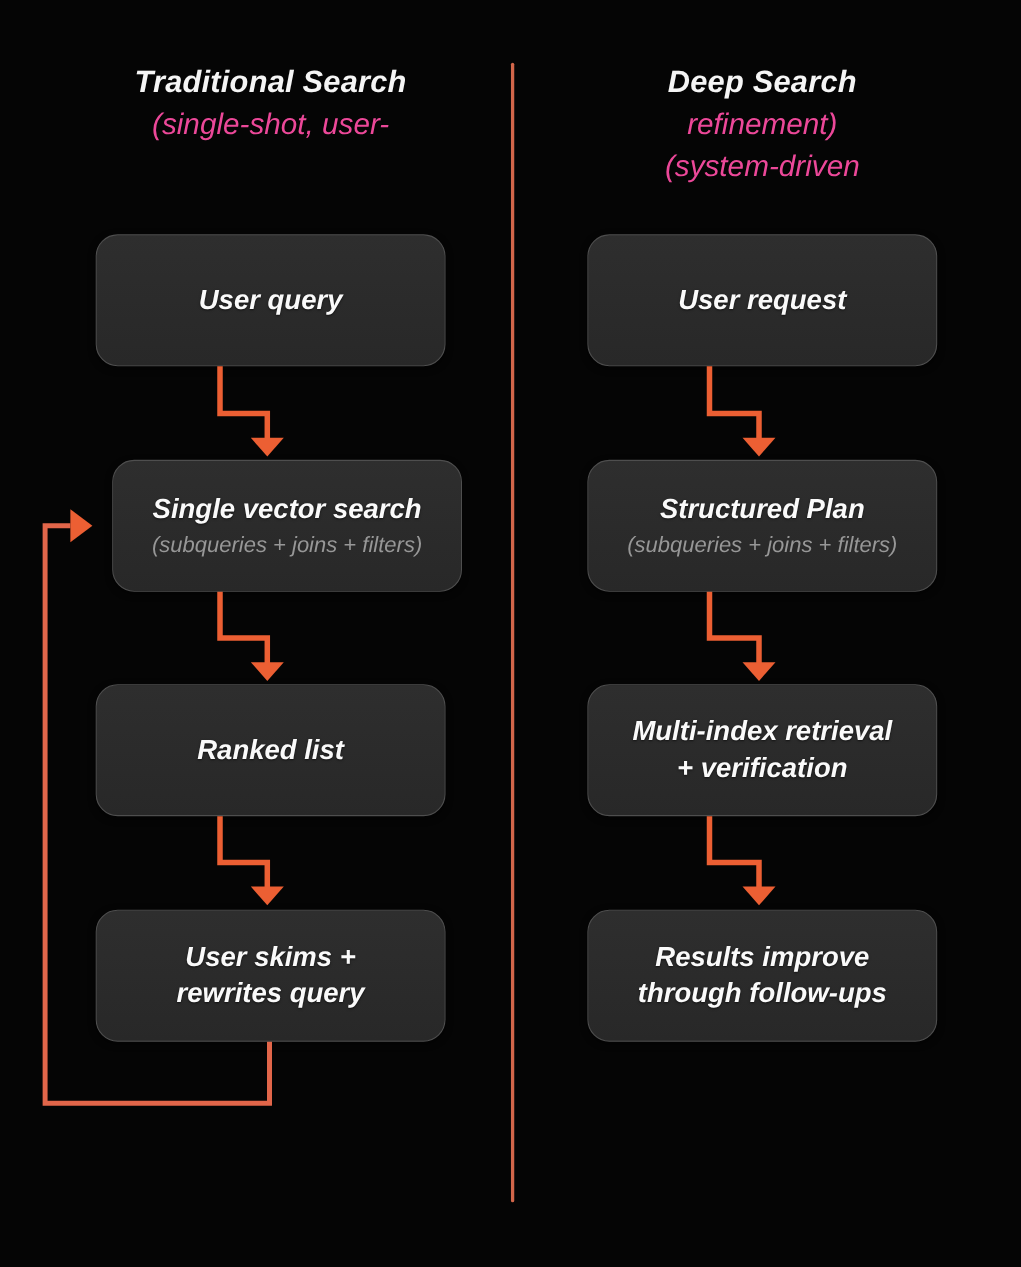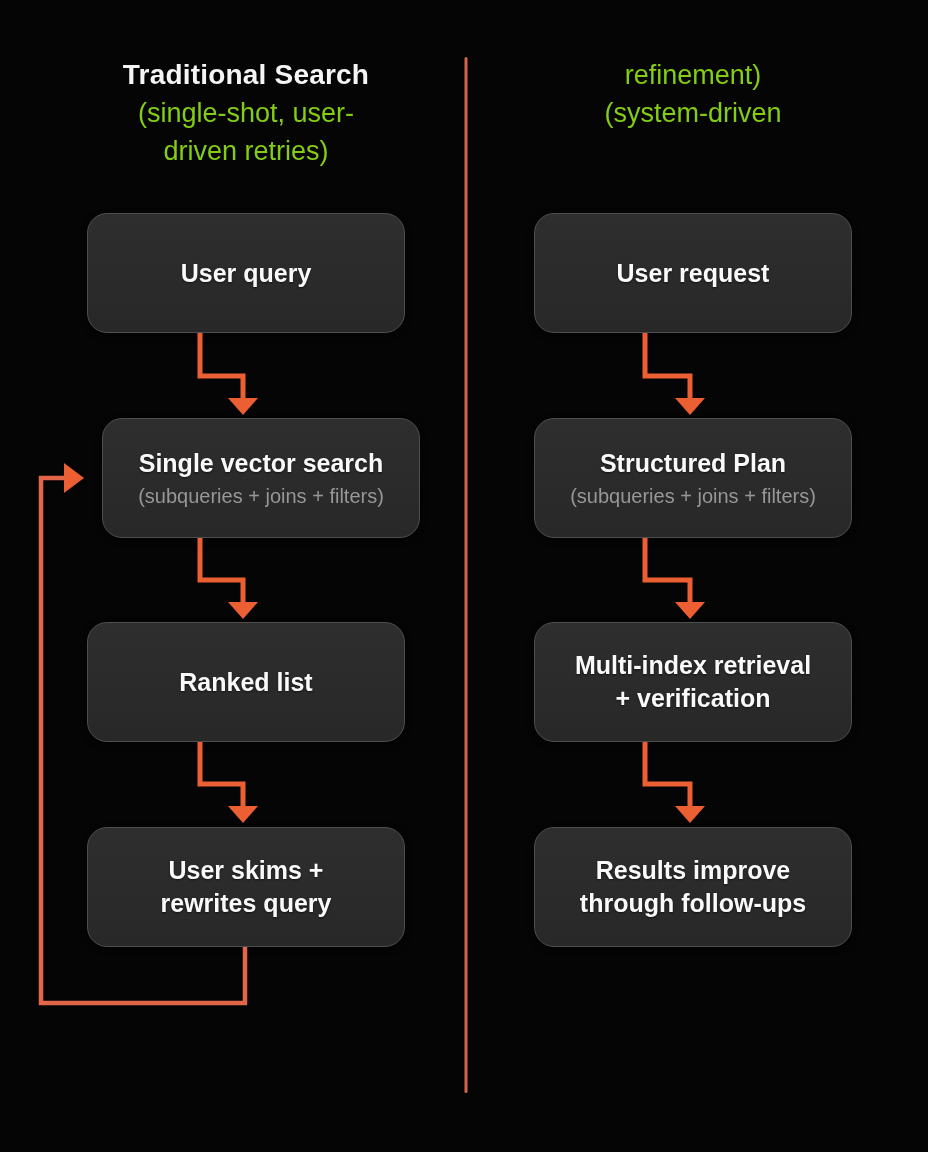--- a/index.html
+++ b/index.html
@@ -2,31 +2,32 @@
 <html><head>
 <meta charset="utf-8">
 <style>
   html,body{margin:0;padding:0;background:#000;}
   .canvas{
     position:relative;
     width:928px;height:1152px;
     background:#050505;
     overflow:hidden;
     font-family:"Liberation Sans","DejaVu Sans",sans-serif;
+    font-style:italic;
   }
   .col-header{
     position:absolute;top:56px;width:360px;
     text-align:center;color:#f5f5f5;
   }
   .col-header .title{
     font-size:28px;font-weight:bold;line-height:38px;
     letter-spacing:.2px;
   }
   .col-header .subtitle-line{
-    font-size:27px;font-weight:400;line-height:38px;color:#84cc16;
+    font-size:27px;font-weight:400;line-height:38px;color:#ec4899;
   }
   #header-traditional{left:66px;}
   #header-deep{left:513px;}
   .flow-box{
     position:absolute;
     width:318px;height:120px;
     box-sizing:border-box;
     background:linear-gradient(180deg,#2e2e2e 0%,#282828 100%);
     border:1px solid #4e4e4e;
     border-radius:20px;
@@ -49,24 +50,24 @@
   }
 </style>
 </head>
 <body>
 
 <div class="canvas">
 
   <div class="col-header" id="header-traditional">
     <div class="title">Traditional Search</div>
     <div class="subtitle-line">(single-shot, user-</div>
-    <div class="subtitle-line">driven retries)</div>
   </div>
 
   <div class="col-header" id="header-deep">
+    <div class="title">Deep Search</div>
     <div class="subtitle-line">refinement)</div>
     <div class="subtitle-line">(system-driven</div>
   </div>
 
   <div id="boxes">
       <div class="flow-box" style="left: 87px; top: 213px;">
         <div class="box-title">User query</div>
       </div>
       <div class="flow-box" style="left: 102px; top: 418px;">
         <div class="box-title">Single vector search</div>

